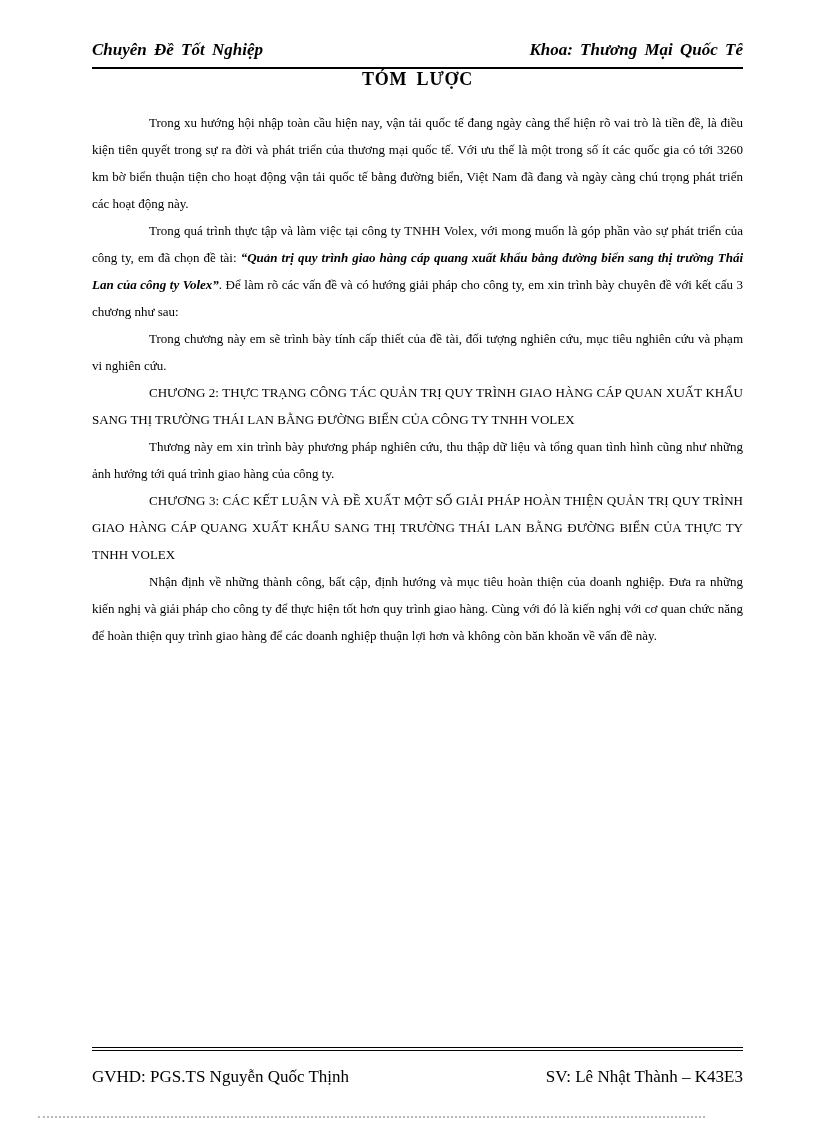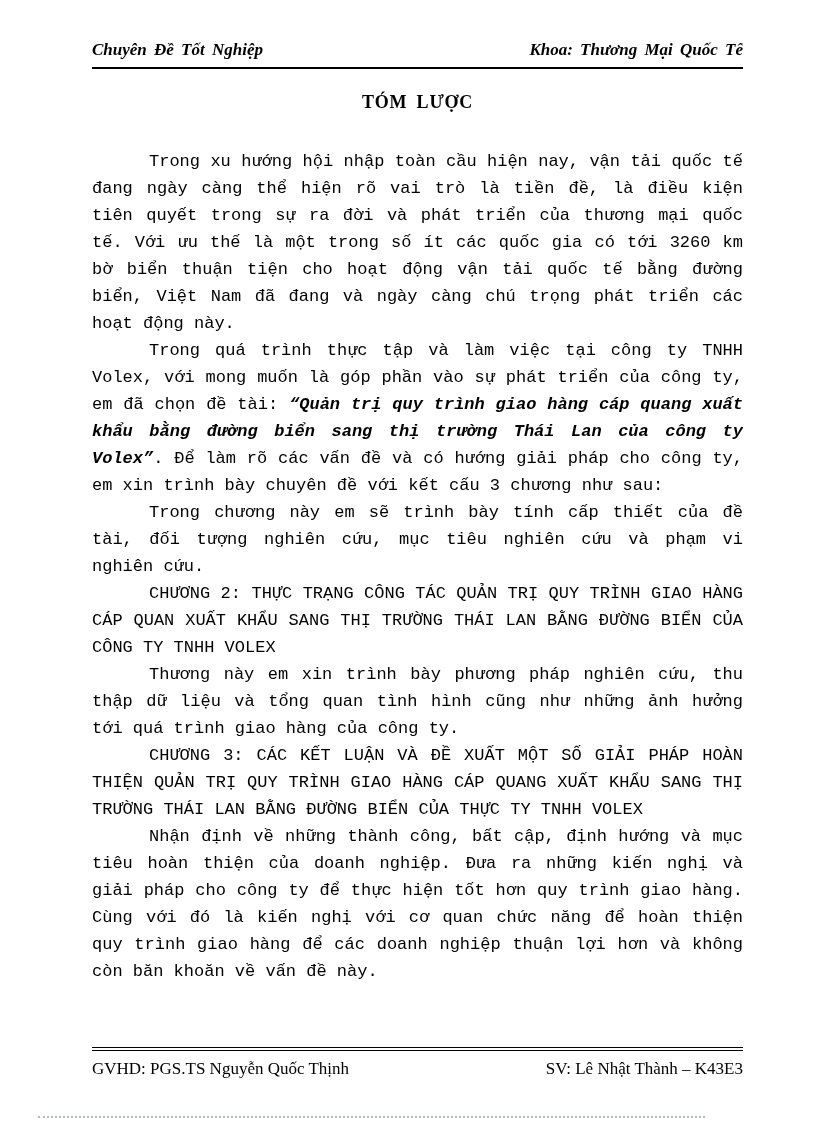--- a/index.html
+++ b/index.html
@@ -27,49 +27,47 @@
     justify-content: space-between;
     align-items: baseline;
     font-size: 17px;
     font-weight: bold;
     font-style: italic;
     padding-bottom: 7px;
     border-bottom: 2.5px solid #000000;
     word-spacing: 3px;
   }
   .doc-title {
-    margin-top: 23px;
     text-align: center;
     font-size: 18px;
     font-weight: bold;
     letter-spacing: 0.8px;
     word-spacing: 4px;
   }
   .body-text {
-    margin-top: 35px;
-    font-size: 17px;
+    margin-top: 19px;
+    font-size: 13px;
     line-height: 27px;
-    font-family: Liberation Mono, monospace;
   }
   .body-text p {
     margin: 0;
     text-align: justify;
     text-indent: 57px;
   }
   .emphasis {
     font-weight: bold;
     font-style: italic;
   }
   .page-footer {
     position: absolute;
     left: 92px;
     top: 1047px;
     width: 651px;
     border-top: 4px double #000000;
-    padding-top: 8px;
+    padding-top: 16px;
     display: flex;
     justify-content: space-between;
     align-items: center;
     font-size: 17px;
   }
   .bottom-boundary {
     position: absolute;
     left: 38px;
     right: 38px;
     top: 1116px;

